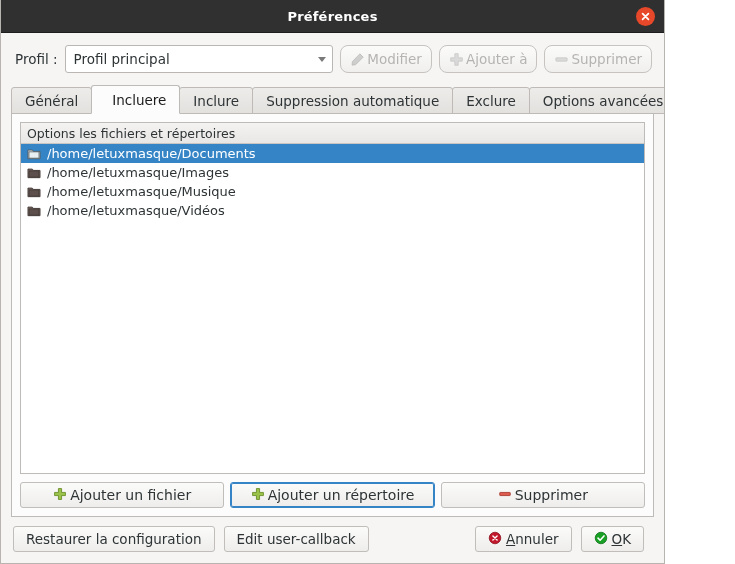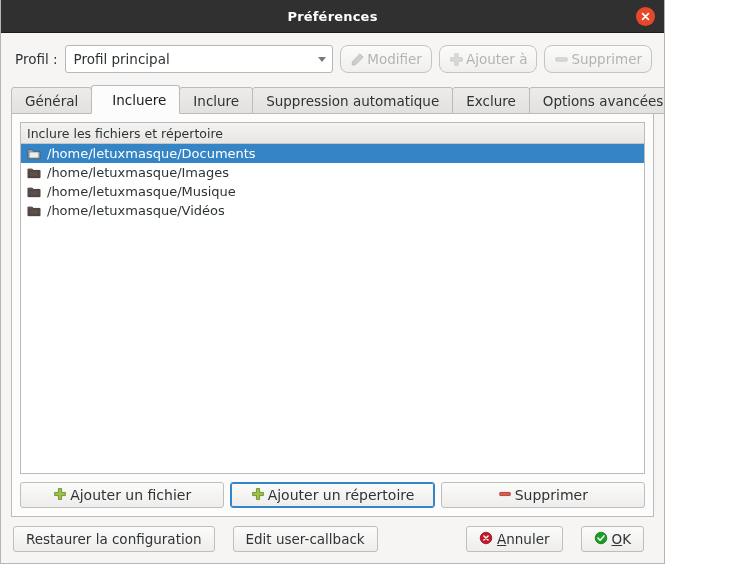--- a/index.html
+++ b/index.html
@@ -239,21 +239,21 @@
   .abtn.focused {
     border-color: #3584c6;
     box-shadow: 0 0 0 1px #3584c6 inset;
   }
 
   
   .footer {
     display: flex;
     align-items: center;
     padding: 9px 20px 0 12px;
-    gap: 18px;
+    gap: 9px;
   }
   .fbtn {
     height: 26px;
     border: 1px solid #c0bdba;
     border-radius: 3px;
     background: linear-gradient(to bottom, #fbfbfa, #eeedeb);
     display: flex;
     align-items: center;
     justify-content: center;
     gap: 4px;
@@ -323,21 +323,21 @@
     <div class="tab active">Incluere</div>
     <div class="tab">Inclure</div>
     <div class="tab">Suppression automatique</div>
     <div class="tab">Exclure</div>
     <div class="tab">Options avancées</div>
   </div>
 
   <div class="panel">
 
     <div class="listframe">
-      <div class="list-header">Inclure les fichiers et répertoire</div>
+      <div class="list-header">Options les fichiers et répertoires</div>
 
       <div class="list-body">
 
         <div class="list-row selected">
           <span class="folder-ico">
             <svg width="14" height="13" viewBox="0 0 16 15" aria-hidden="true">
               <path d="M1 3.5h5l1.3 1.6H15V13.5H1z" fill="#cfd6da" stroke="#4c5356" stroke-width="0.9" stroke-linejoin="round"></path>
               <path d="M2.2 5.6h11.6v7.3H2.2z" fill="#e9eef1" stroke="#4c5356" stroke-width="0.8"></path>
             </svg>
           </span>

